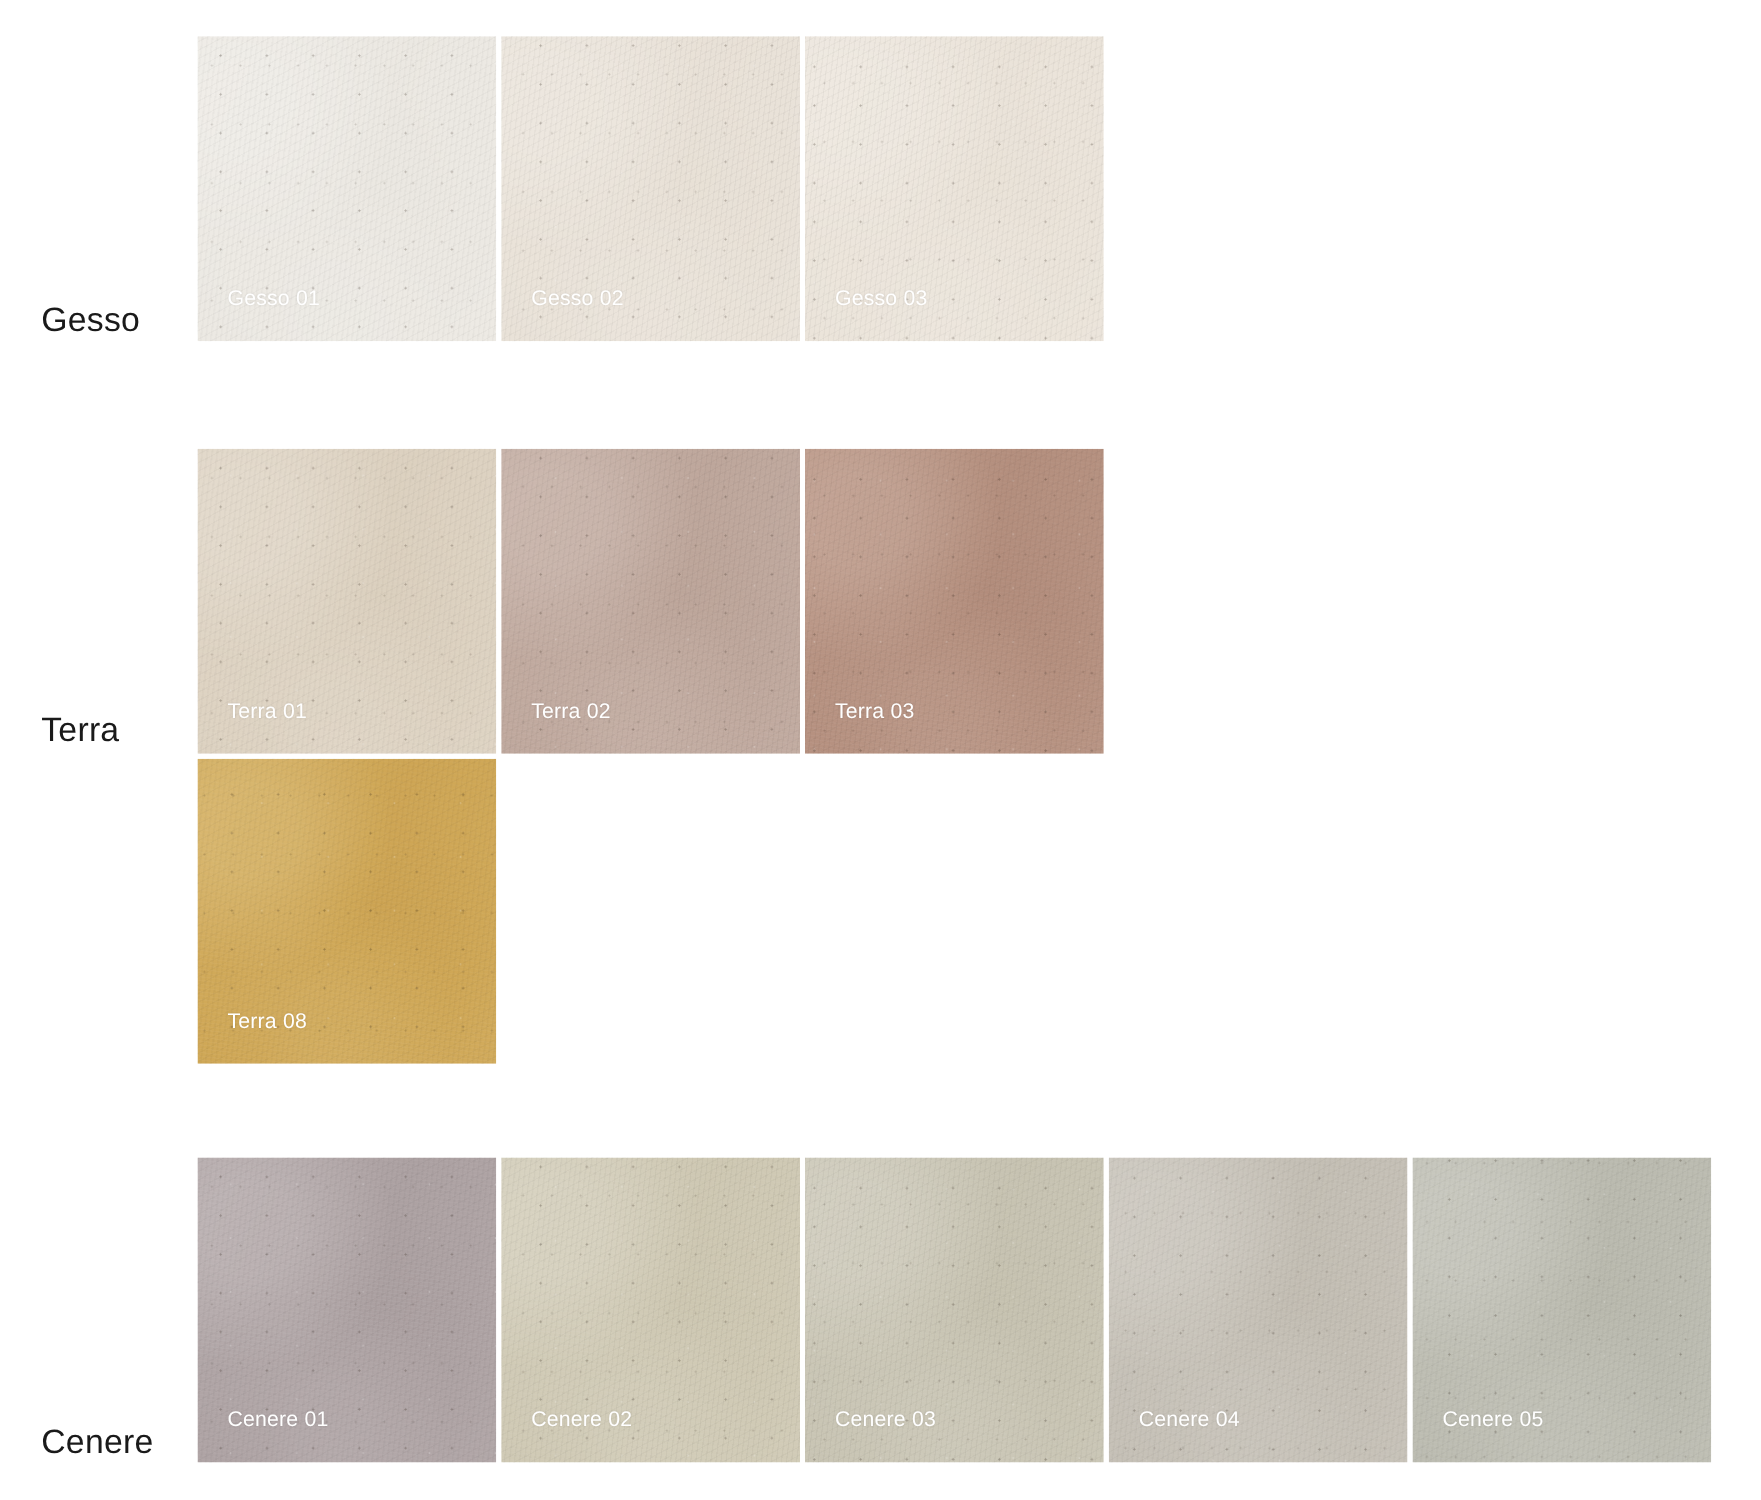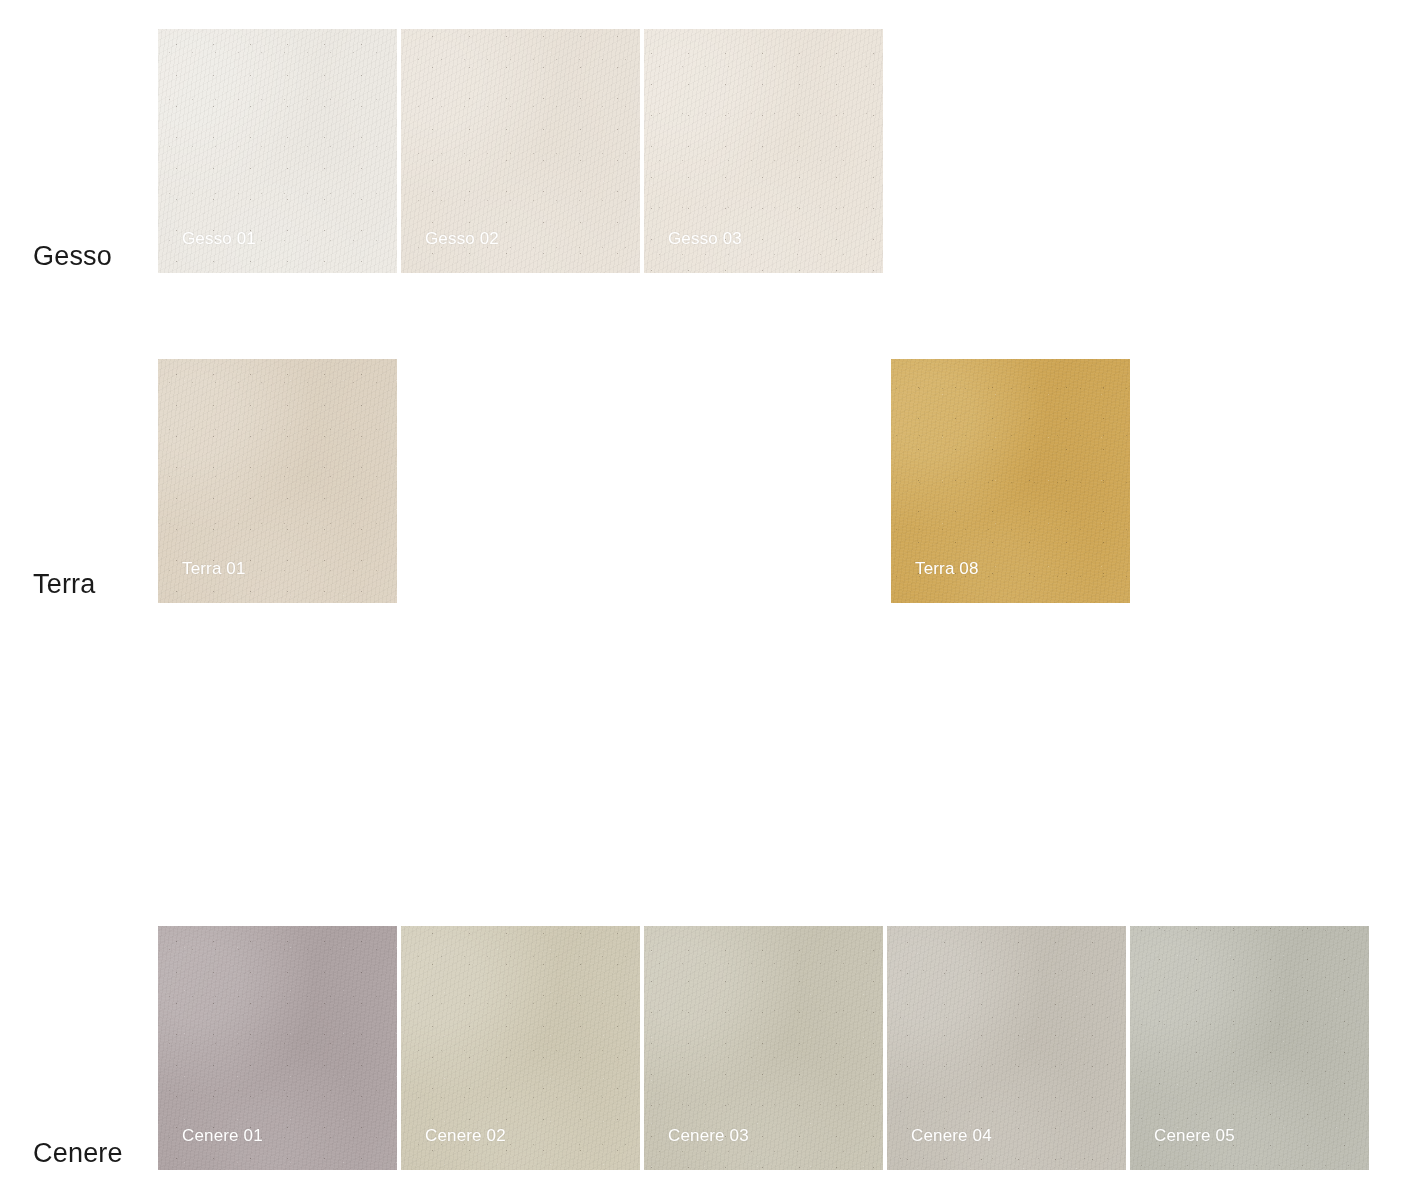--- a/index.html
+++ b/index.html
@@ -149,20 +149,32 @@
     </div>
     <div class="category-row" style="top: 359px; height: 272px;">
       <div class="category-label" style="top: 212px;">Terra</div>
       <div class="swatch-grid">
         <div class="swatch">
           <div class="swatch-surface" style="background: rgb(221, 210, 193);">
             <div class="speckle" style="background-position: 0px 0px, 0px 0px, 0px 0px;"></div>
           </div>
           <div class="swatch-label">Terra 01</div>
         </div>
+        <div class="swatch">
+          <div class="swatch-surface" style="background: rgb(191, 168, 157);">
+            <div class="speckle" style="background-position: 13px 23px, 29px 7px, 17px 2px;"></div>
+          </div>
+          <div class="swatch-label">Terra 02</div>
+        </div>
+        <div class="swatch">
+          <div class="swatch-surface" style="background: rgb(181, 144, 127);">
+            <div class="speckle" style="background-position: 26px 9px, 27px 14px, 34px 4px;"></div>
+          </div>
+          <div class="swatch-label">Terra 03</div>
+        </div>
         <div class="swatch-spacer" style="width: 486px;"></div>
         <div class="swatch">
           <div class="swatch-surface" style="background: rgb(207, 167, 86);">
             <div class="speckle" style="background-position: 9px 13px, 17px 6px, 25px 14px;"></div>
           </div>
           <div class="swatch-label">Terra 08</div>
         </div>
       </div>
     </div>
     <div class="category-row" style="top: 926px; height: 274px;">

